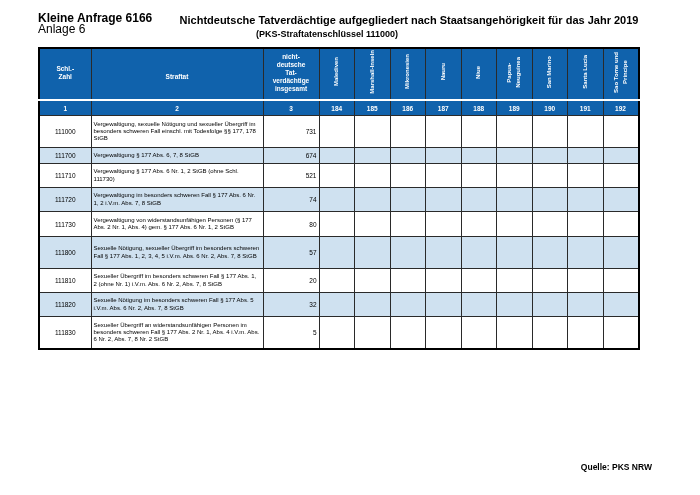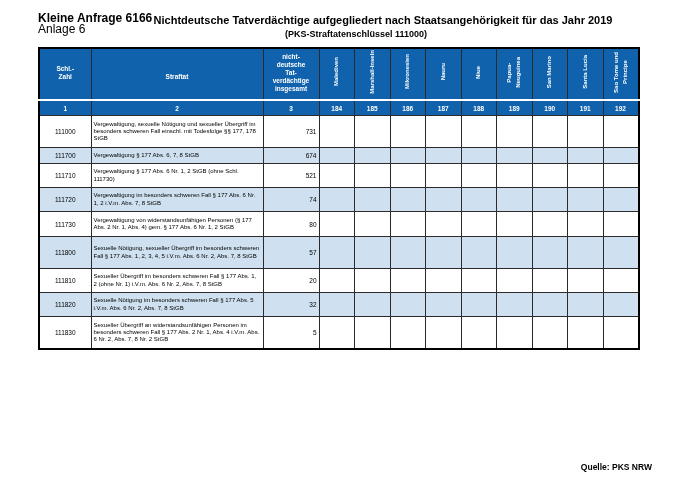--- a/index.html
+++ b/index.html
@@ -8,23 +8,23 @@
     --grid:#2a2a2a;
     --outer:#000000;
   }
   html,body{margin:0;padding:0;background:#fff;}
   .page{
     position:relative;width:700px;height:495px;background:#fff;overflow:hidden;
     font-family:"Liberation Sans",sans-serif;color:#000;
   }
   .doc-ref{position:absolute;left:38px;top:13px;font-size:12px;line-height:11px;}
   .doc-ref .line1{font-weight:bold;}
-  .title{position:absolute;left:125px;top:14px;width:516px;text-align:center;
+  .title{position:absolute;left:151px;top:14px;width:516px;text-align:center;
     font-size:11px;font-weight:bold;}
-  .subtitle{position:absolute;left:256px;top:29px;width:200px;text-align:center;
+  .subtitle{position:absolute;left:256px;top:29px;width:200px;text-align:left;
     font-size:9px;font-weight:bold;}
   .tablewrap{position:absolute;left:38px;top:47px;}
   table{border-collapse:collapse;table-layout:fixed;width:600px;border:2px solid var(--outer);}
   th,td{border:1px solid var(--grid);padding:0;overflow:hidden;}
   thead th{background:var(--header-blue);color:#fff;font-weight:bold;text-align:center;vertical-align:middle;}
   thead tr.labels th{height:50px;border-bottom:2px solid #fff;}
   thead tr.nums th{height:14px;font-size:6.5px;}
   .h-label{display:inline-block;font-size:6.5px;line-height:8px;white-space:pre-line;}
   .vert-label{display:inline-block;writing-mode:vertical-rl;transform:rotate(180deg);
     white-space:pre;font-size:6px;line-height:9px;max-height:49px;}

